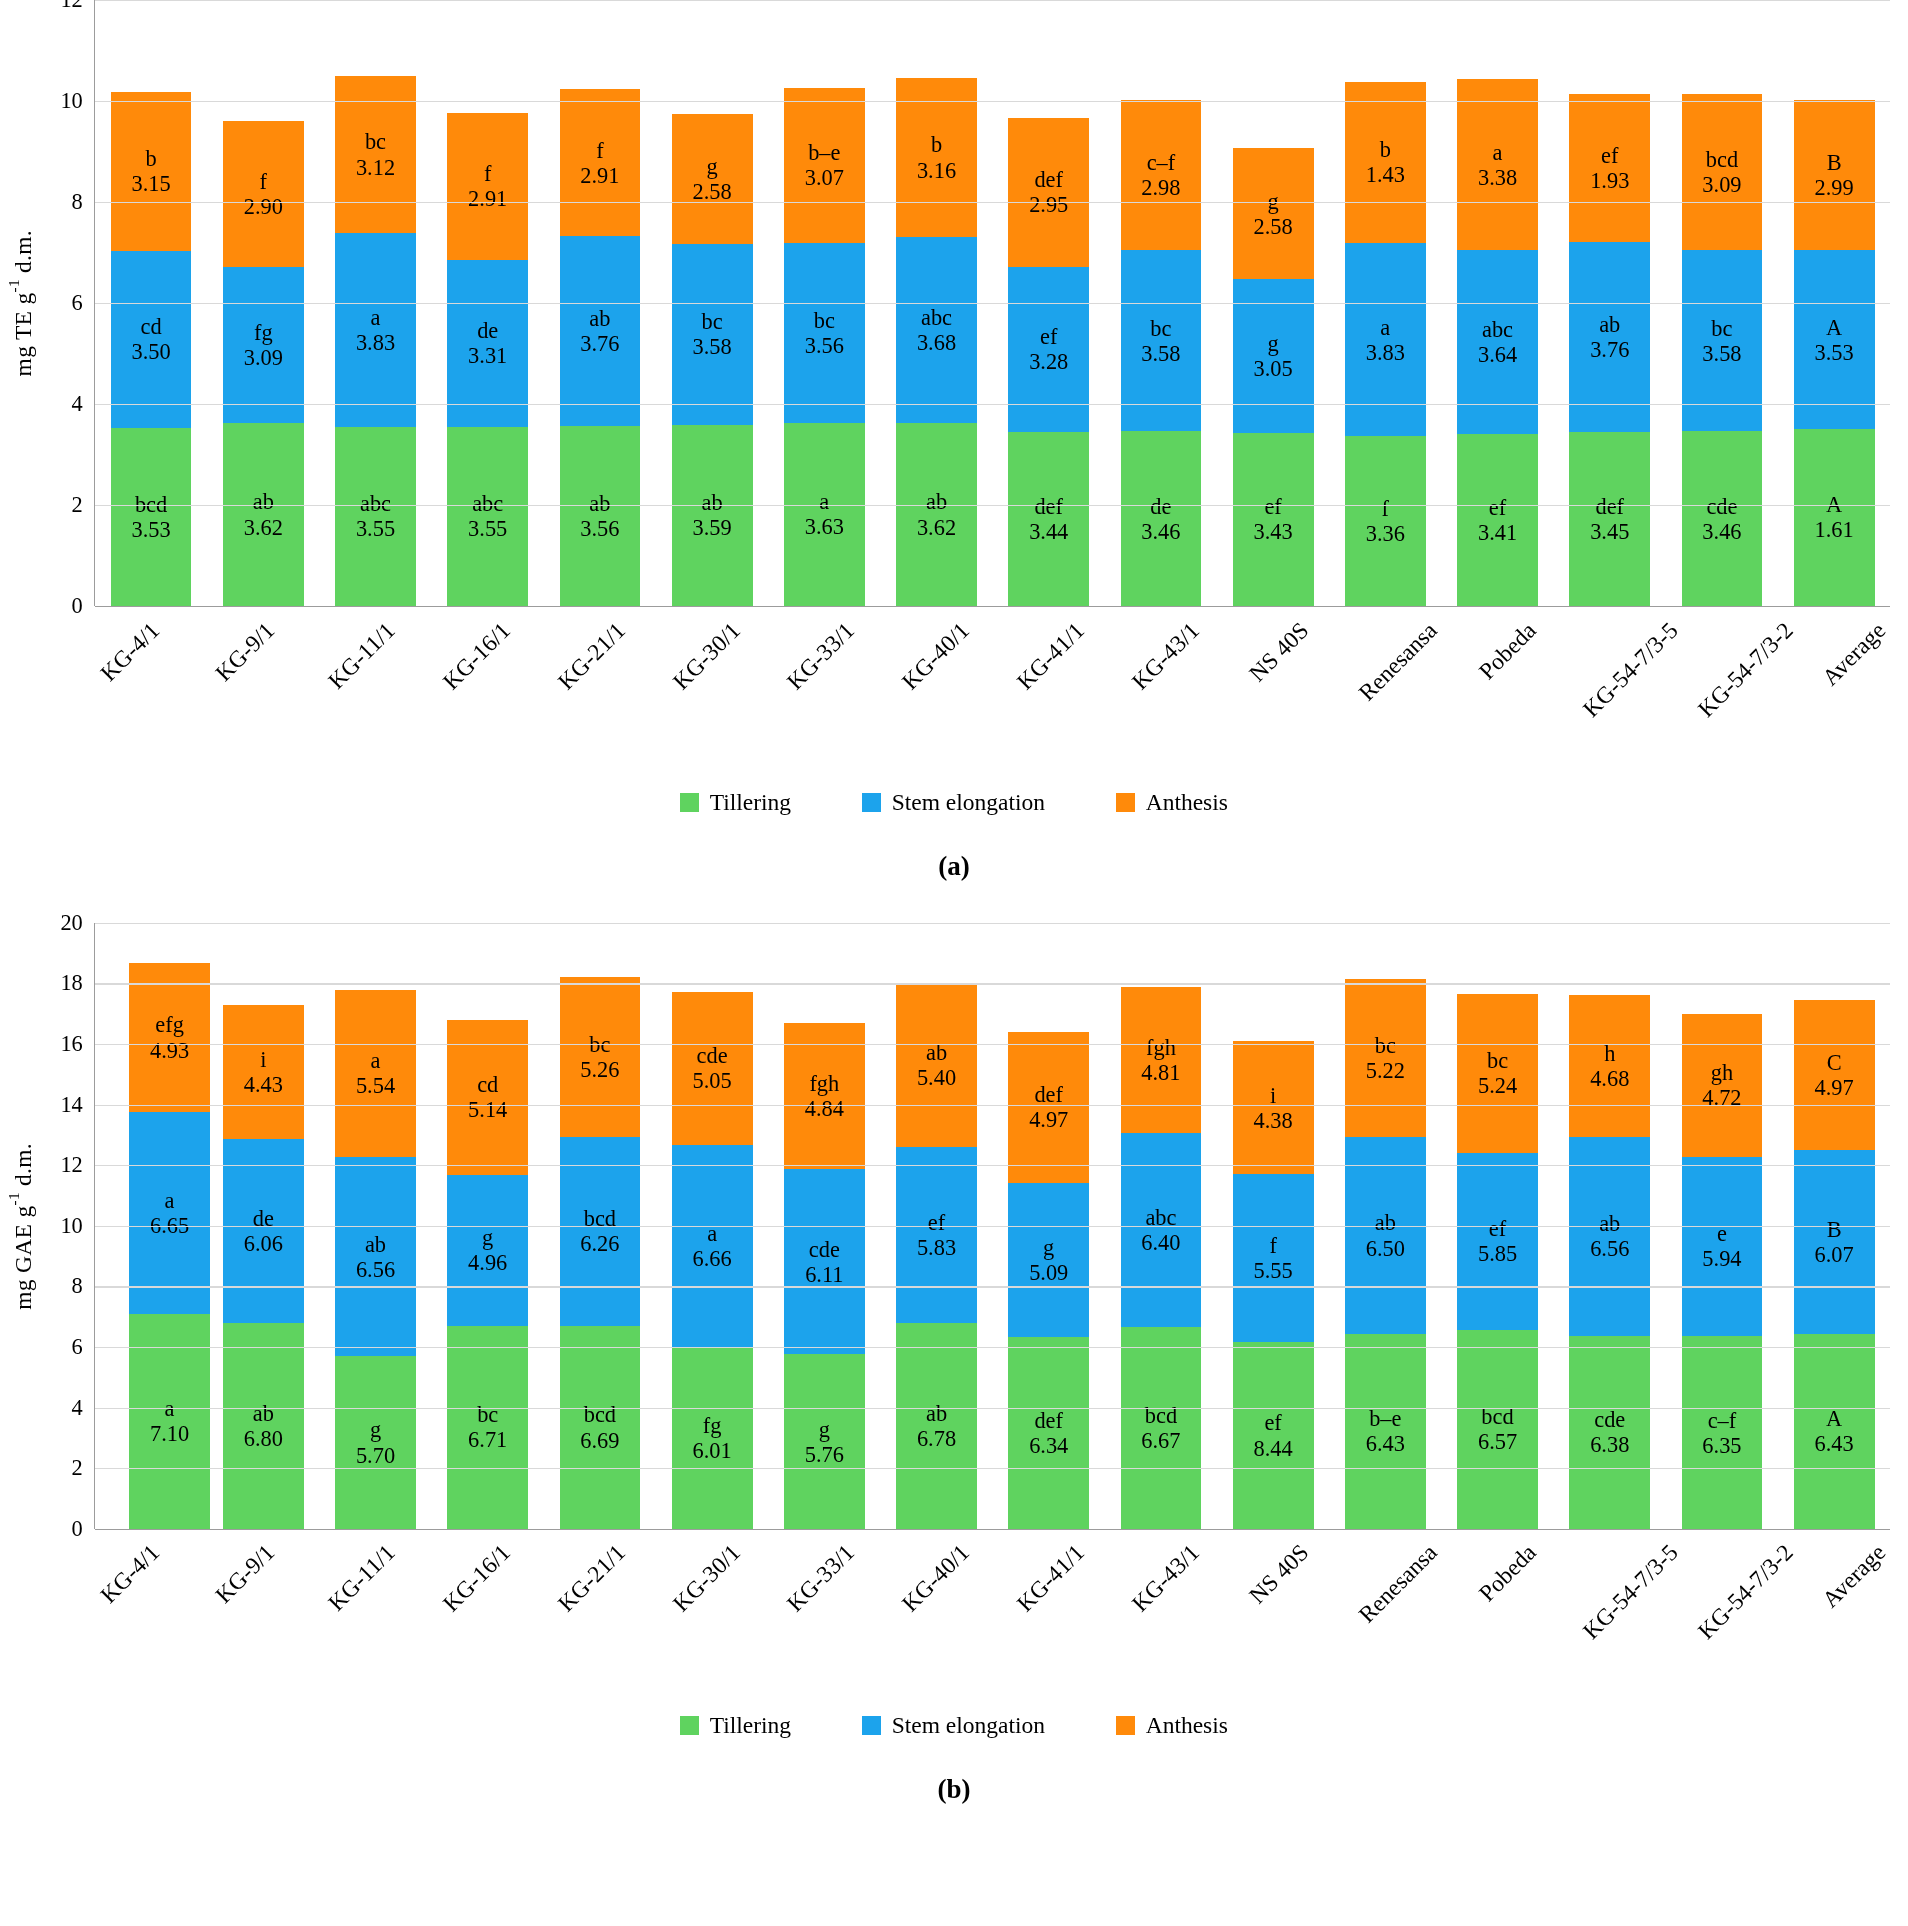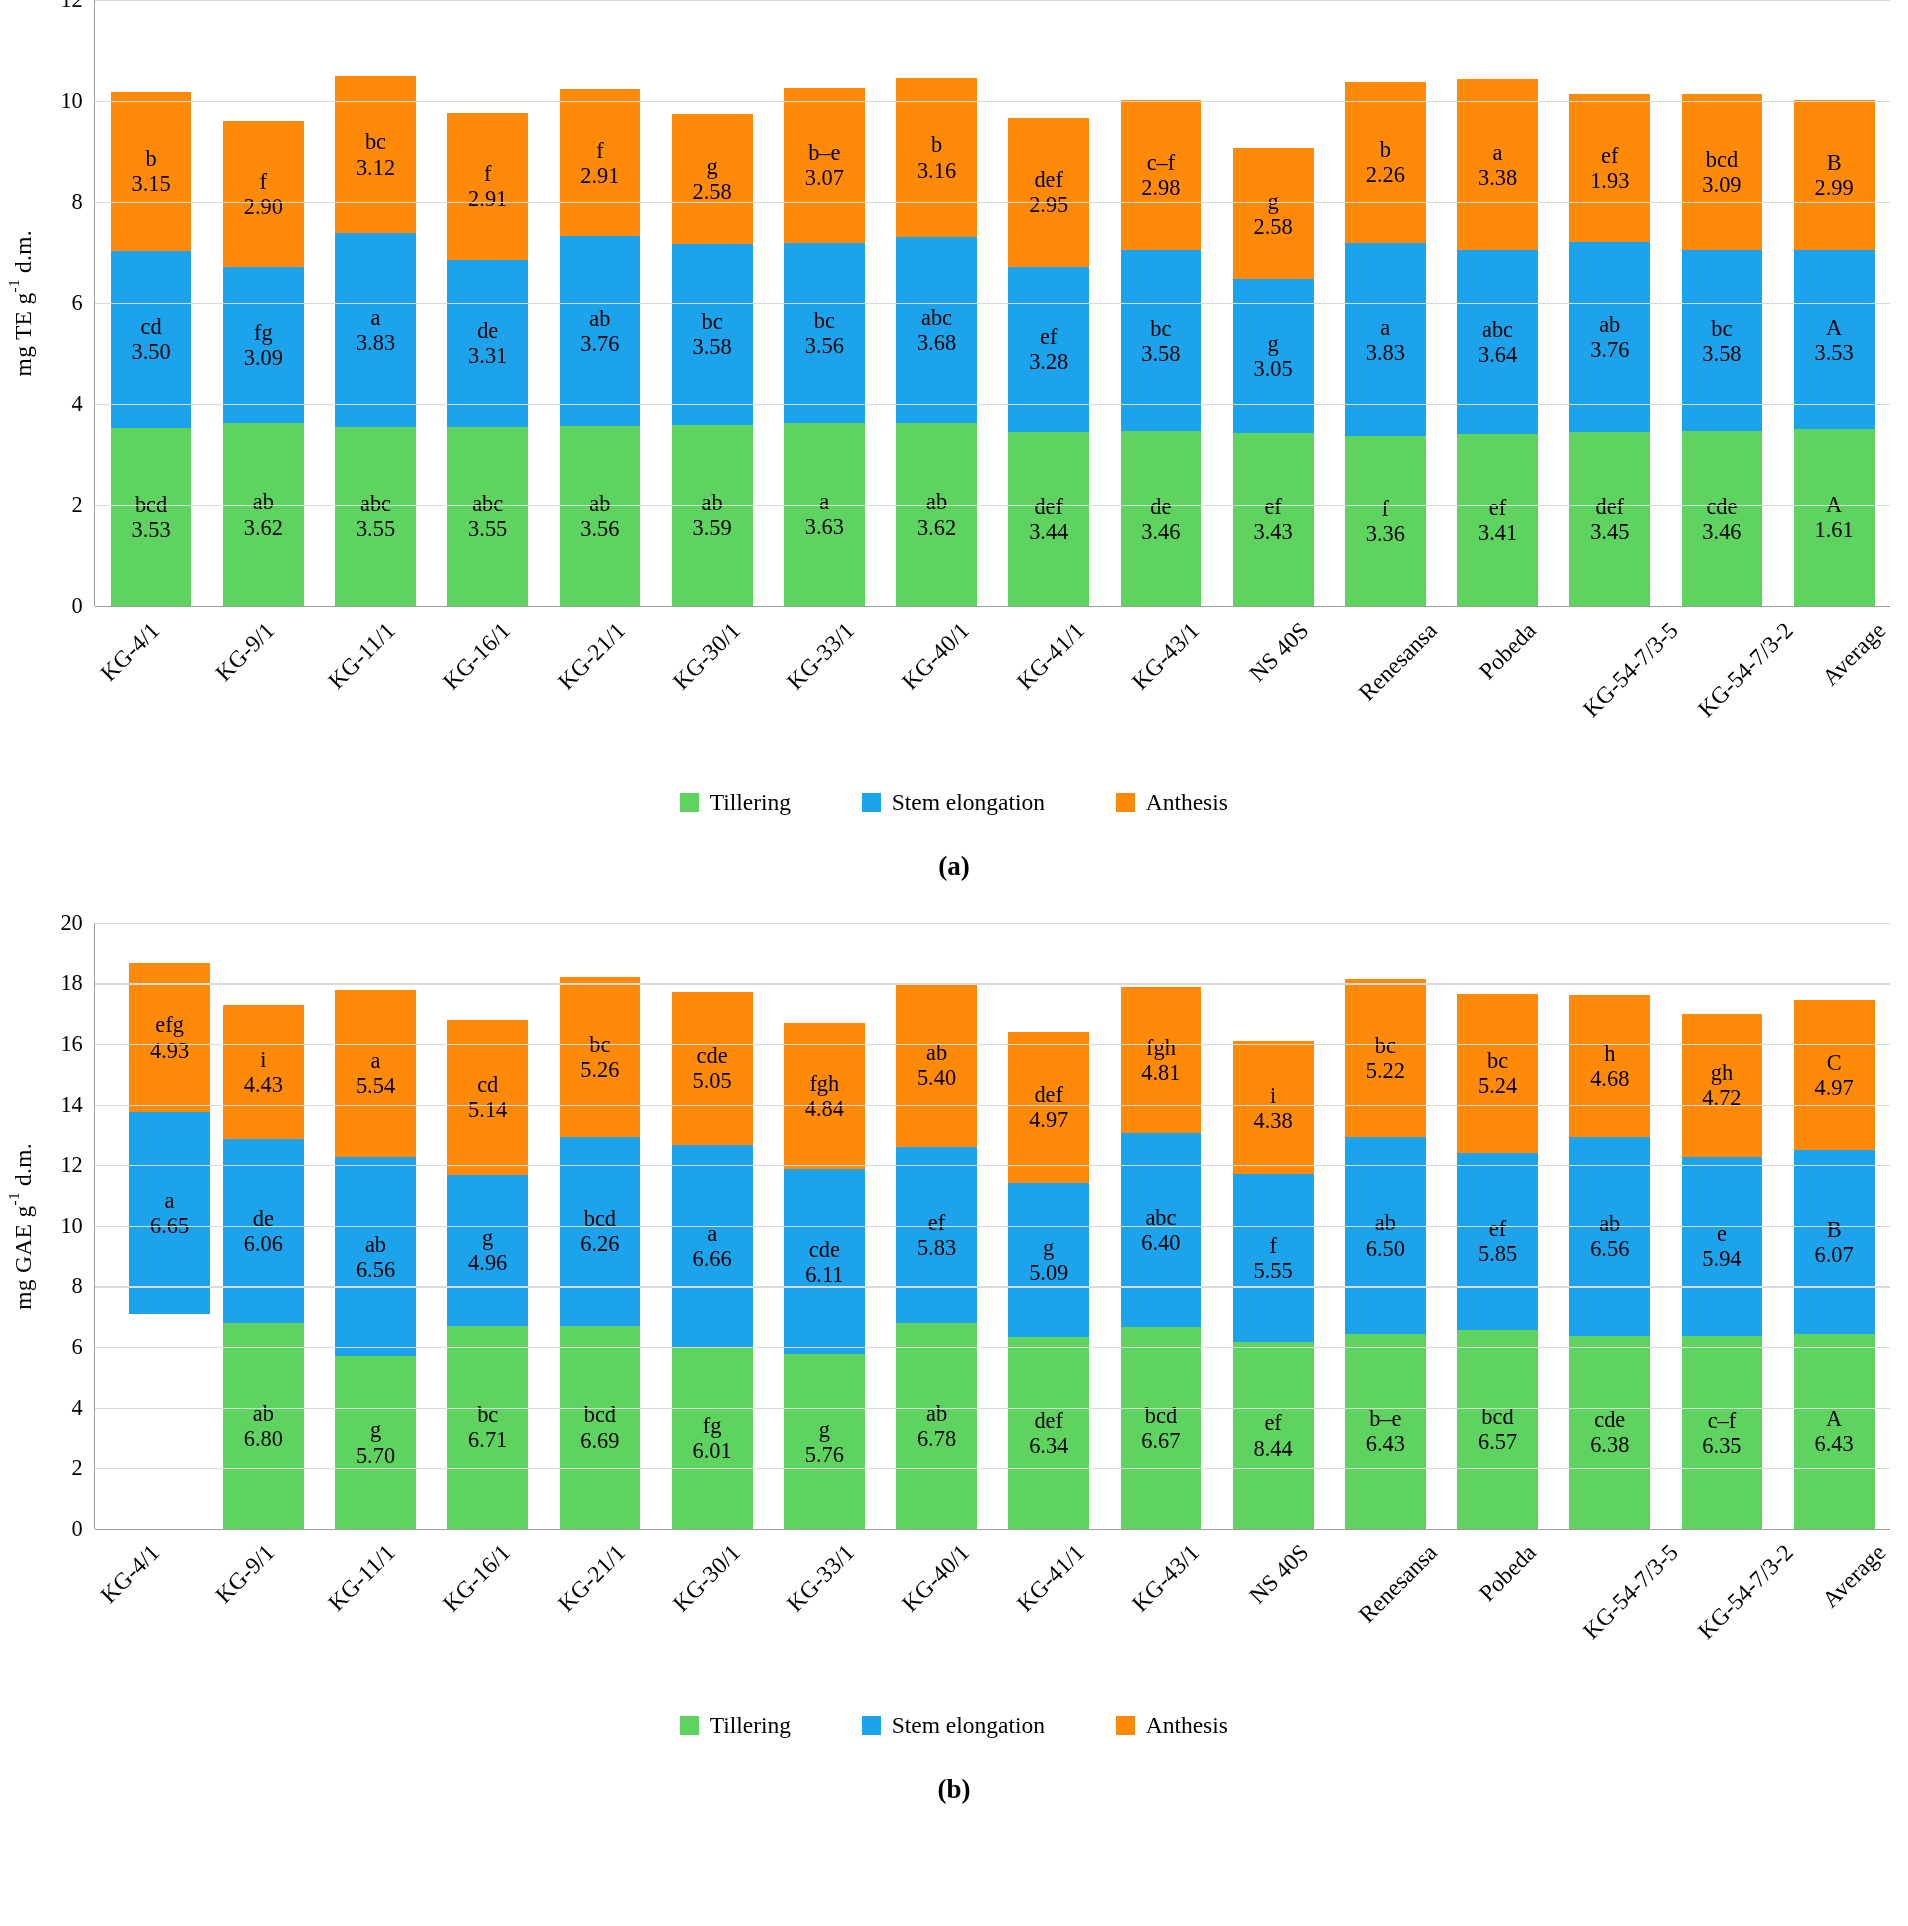--- a/index.html
+++ b/index.html
@@ -246,21 +246,21 @@
                   <div class="seg s-till" style="height: 37.8587%;">
                     <span class="lt">ef</span>
                     <span class="vl">3.43</span>
                   </div>
                 </div>
               </div>
               <div class="barcol">
                 <div class="bar" style="height: 86.5%;">
                   <div class="seg s-anth" style="height: 30.7322%;">
                     <span class="lt">b</span>
-                    <span class="vl">2.26</span>
+                    <span class="vl">1.43</span>
                   </div>
                   <div class="seg s-stem" style="height: 36.8979%;">
                     <span class="lt">a</span>
                     <span class="vl">3.83</span>
                   </div>
                   <div class="seg s-till" style="height: 32.3699%;">
                     <span class="lt">f</span>
                     <span class="vl">3.36</span>
                   </div>
                 </div>
@@ -433,20 +433,24 @@
               <div class="barcol">
                 <div class="bar" style="height: 93.4%; margin-left: 37px;">
                   <div class="seg s-anth" style="height: 26.3919%;">
                     <span class="lt">efg</span>
                     <span class="vl">4.93</span>
                   </div>
                   <div class="seg s-stem" style="height: 35.5996%;">
                     <span class="lt">a</span>
                     <span class="vl">6.65</span>
                   </div>
+                  <div class="seg s-till" style="height: 38.0086%;">
+                    <span class="lt">a</span>
+                    <span class="vl">7.10</span>
+                  </div>
                 </div>
               </div>
               <div class="barcol">
                 <div class="bar" style="height: 86.45%;">
                   <div class="seg s-anth" style="height: 25.6217%;">
                     <span class="lt">i</span>
                     <span class="vl">4.43</span>
                   </div>
                   <div class="seg s-stem" style="height: 35.0492%;">
                     <span class="lt">de</span>

